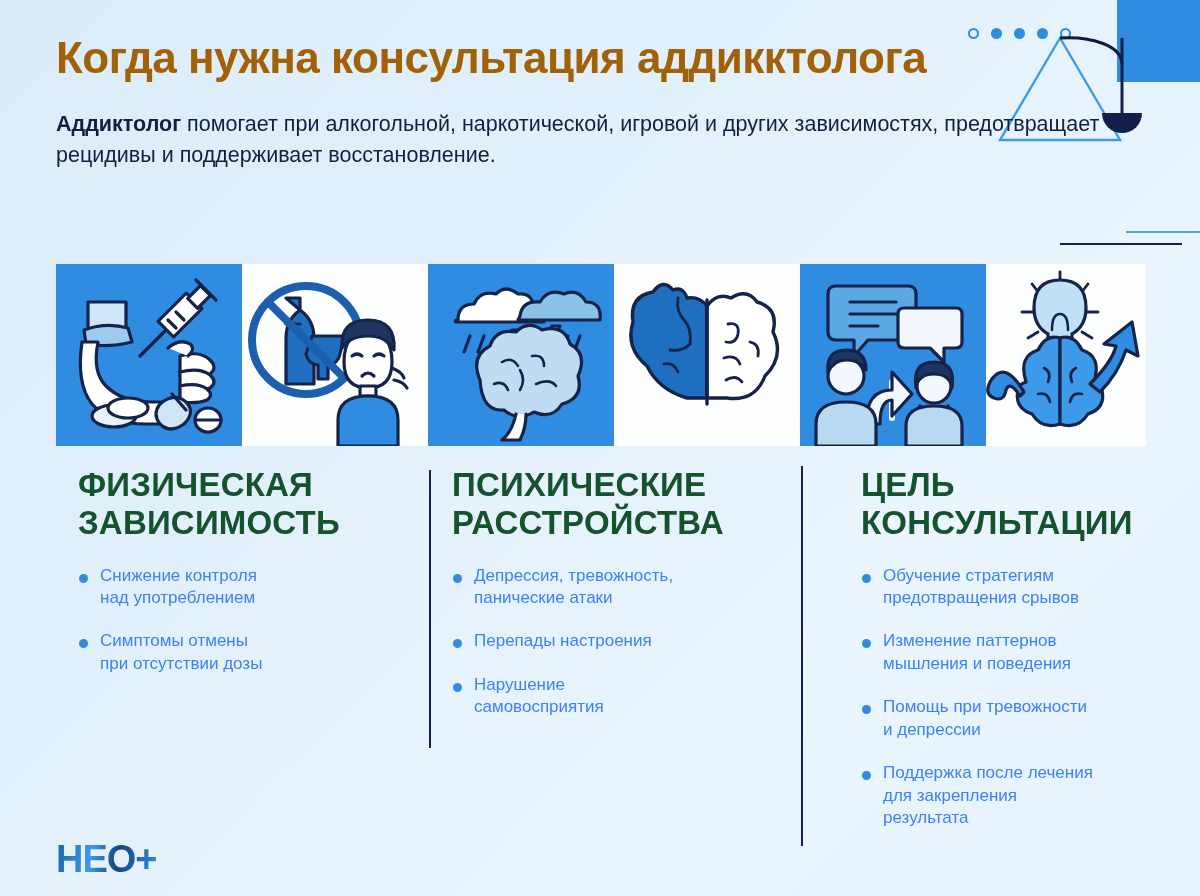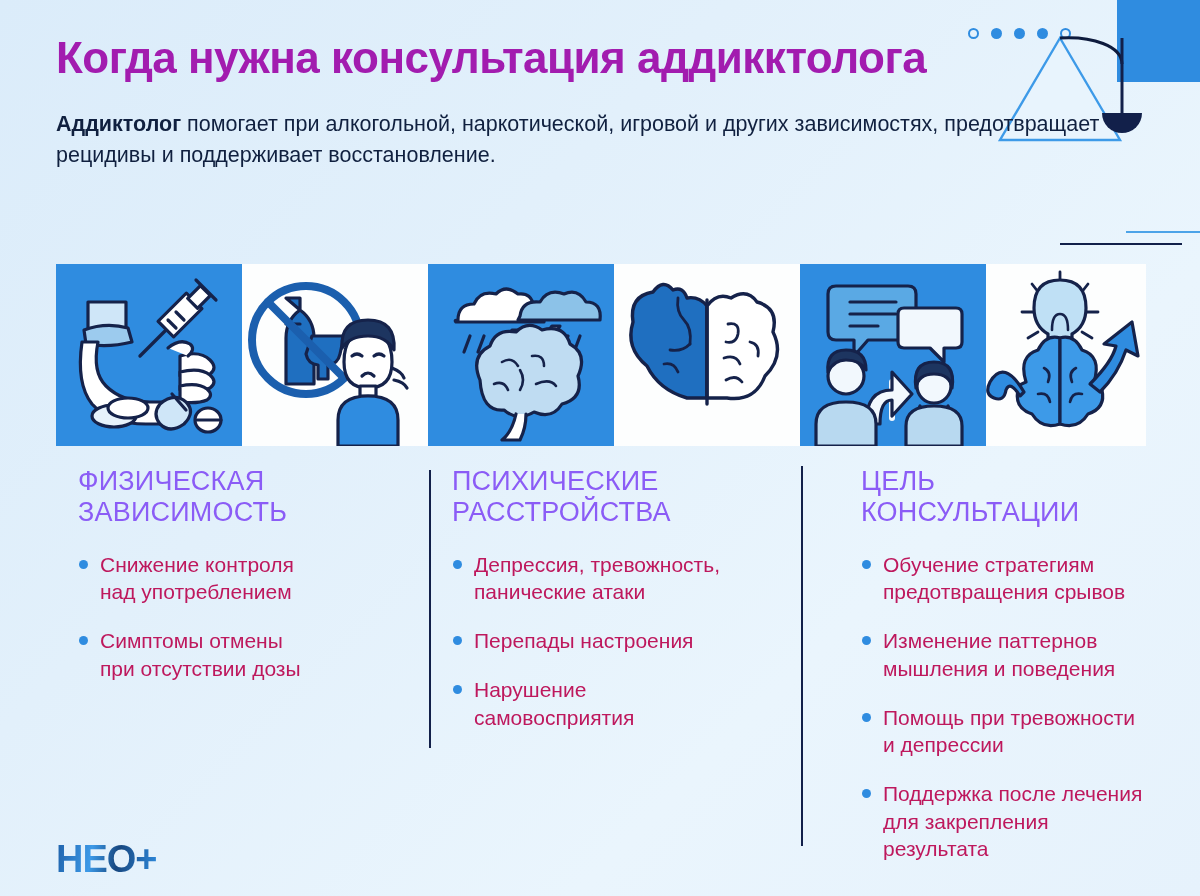--- a/index.html
+++ b/index.html
@@ -14,21 +14,21 @@
   .deco{position:absolute;top:0;left:0;width:1200px;height:896px;pointer-events:none;}
   .deco-rect{position:absolute;left:1117px;top:0;width:83px;height:82px;background:#2f8ce0;}
   .dots{position:absolute;left:968px;top:28px;display:flex;gap:12px;}
   .dot{width:11px;height:11px;border-radius:50%;}
   .dot.open{border:2px solid #2f8ce0;background:transparent;}
   .dot.fill{background:#2f8ce0;}
 
   
   .header{position:absolute;left:56px;top:32px;width:900px;}
   .title{
-    font-size:44px;line-height:1.16;font-weight:700;color:#a21caf;
+    font-size:44px;line-height:1.16;font-weight:700;color:#a16207;
     letter-spacing:-0.5px;
   }
   .subtitle{
     margin-top:26px;font-size:21.5px;line-height:1.42;color:#10203f;width:1050px;
   }
   .subtitle b{font-weight:700;}
 
   .line-lt{position:absolute;left:1126px;top:231px;width:90px;height:2px;background:#4ca3e8;}
   .line-dk{position:absolute;left:1060px;top:243px;width:122px;height:2px;background:#12204a;}
 
@@ -36,26 +36,26 @@
   .strip{position:absolute;top:264px;left:0;width:1200px;height:182px;}
   .panel{position:absolute;top:0;width:186px;height:182px;overflow:hidden;}
   .panel.blue{background:#2f8ce0;}
   .panel.white{background:#fdfefe;}
   .panel svg{display:block;width:100%;height:100%;}
 
   
   .cols{position:absolute;top:466px;left:0;width:1200px;}
   .col{position:absolute;top:0;}
   .col-head{
-    font-size:27px;line-height:1.16;font-weight:400;color:#8b5cf6;
+    font-size:33px;line-height:1.16;font-weight:700;color:#14532d;
     letter-spacing:0.2px;text-transform:uppercase;white-space:pre-line;
   }
   .bullets{margin-top:22px;}
   .bullet{position:relative;padding-left:22px;margin-bottom:21px;
-          font-size:21px;line-height:1.32;color:#be185d;white-space:pre-line;}
+          font-size:17px;line-height:1.32;color:#3b82f6;white-space:pre-line;}
   .bullet::before{
     content:"";position:absolute;left:1px;top:9px;width:9px;height:9px;
     border-radius:50%;background:#2f8ce0;
   }
   .divider{position:absolute;width:2px;background:#12204a;}
 
   
   .logo{position:absolute;left:56px;top:838px;font-size:38px;font-weight:800;
         letter-spacing:-1px;
         background:linear-gradient(100deg,#1d5fa8 0%,#3d9ae8 35%,#17477f 60%,#2f8ce0 100%);

